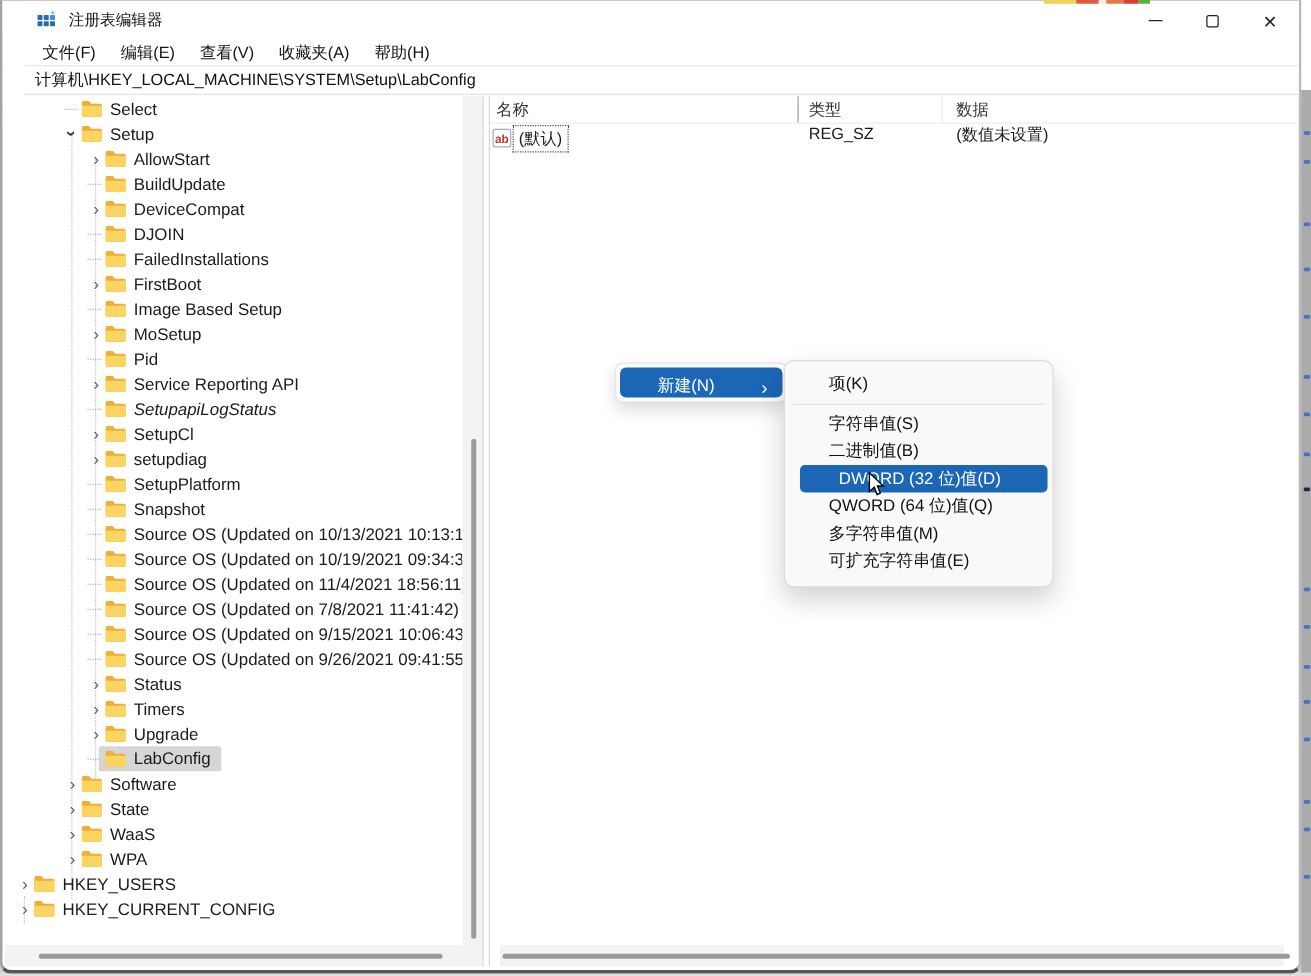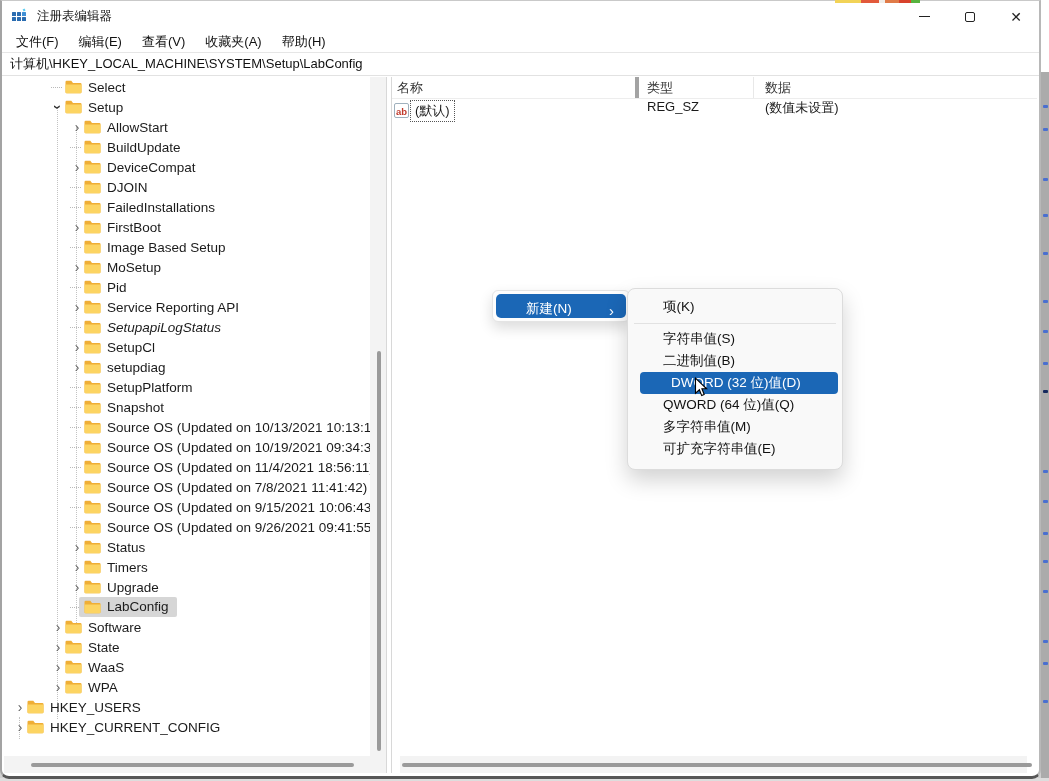--- a/index.html
+++ b/index.html
@@ -14,21 +14,21 @@
   .bg-right-top { position:absolute; right:0; top:0; width:8px; height:72px; background:#ffffff; }
   .bg-mark { position:absolute; width:5px; height:3px; border-radius:1px; }
   .bg-bottom { position:absolute; left:0; bottom:0; width:1049px; height:3px; background:#dddddd; }
   .top-strip { position:absolute; top:0; height:3px; z-index:50; }
   
   .window {
     position:absolute; left:0; top:0; width:1041px; height:779px;
     background:#ffffff;
     border-left:2px solid #a3a3a3; border-right:2px solid #b8b8b8;
     border-top:1px solid #c9c9c9; border-bottom:3px solid #565656;
-    border-radius:0 0 9px 9px; overflow:hidden;
+    border-radius:0 0 9px 9px; overflow:hidden;padding-left:18px;
   }
   
   .titlebar { height:31px; display:flex; align-items:center; background:#fff; position:relative; }
   .app-icon { width:17px; height:17px; margin-left:9px; margin-right:9px; flex:0 0 auto; }
   .title-text { font-size:12.5px; color:#111; }
   .win-controls { position:absolute; right:0; top:0; height:31px; display:flex; }
   .win-btn { width:46px; height:31px; display:flex; align-items:center; justify-content:center; color:#222; font-size:13px; }
   .max-glyph { width:10px; height:10px; border:1.2px solid #222; border-radius:2px; }
   .min-glyph { width:11px; height:0; border-top:1.4px solid #222; }
   .close-glyph { font-size:14px; line-height:1; }
@@ -61,21 +61,21 @@
   .hsb-track { position:absolute; left:0; bottom:0; height:17px; background:#f3f3f3; }
   .hsb-thumb { position:absolute; top:7px; height:4px; border-radius:2px; background:#9a9a9a; }
   .tree-hsb { width:382px; }
   
   .splitter { position:absolute; left:382px; top:0; bottom:0; width:6px; background:#ffffff;
               border-left:1px solid #d8d8d8; border-right:1px solid #d8d8d8; }
   
   .list-pane { position:absolute; left:388px; top:0; right:0; bottom:0; background:#fff; }
   .list-header { display:flex; height:22px; align-items:center; border-bottom:1px solid #ededed; }
   .hcol { font-size:13px; color:#333; height:100%; display:flex; align-items:center; }
-  .hcol-name { width:247px; padding-left:5px; border-right:4px solid #a3a3a3; }
+  .hcol-name { width:247px; padding-left:5px; border-right:1px solid #a3a3a3; }
   .hcol-type { width:115px; padding-left:8px; border-right:1px solid #e8e8e8; }
   .hcol-data { flex:1; padding-left:11px; }
   .list-row { display:flex; height:23px; }
   .rcol-name { width:247px; padding-left:2px; display:flex; align-items:center; }
   .rcol-type { width:115px; padding-left:8px; }
   .rcol-data { flex:1; padding-left:11px; }
   .ab-icon { width:15px; height:15px; border:1px solid #9fb0bd; border-radius:2px; background:#fff;
              display:inline-flex; align-items:flex-end; justify-content:center; margin-right:2px; flex:0 0 auto; }
   .ab-icon i { font-style:normal; font-weight:bold; font-size:9.5px; line-height:11px; color:#c0392b; }
   .default-name { outline:1px dotted #555; padding:1px 4px; font-size:13px; }

